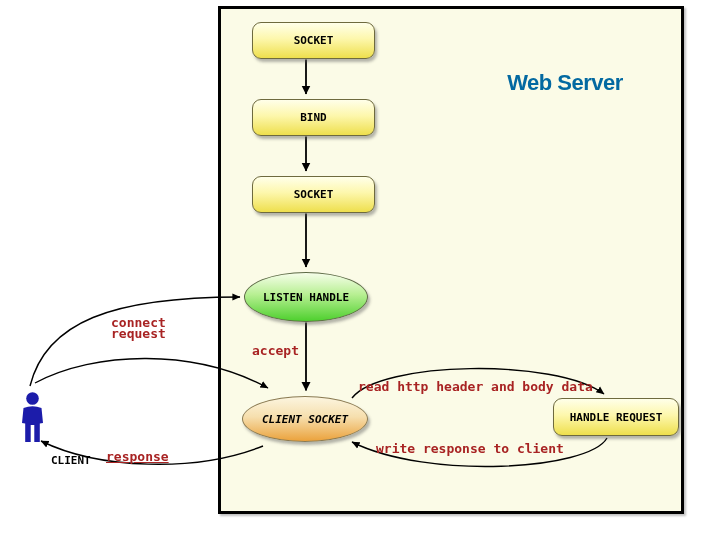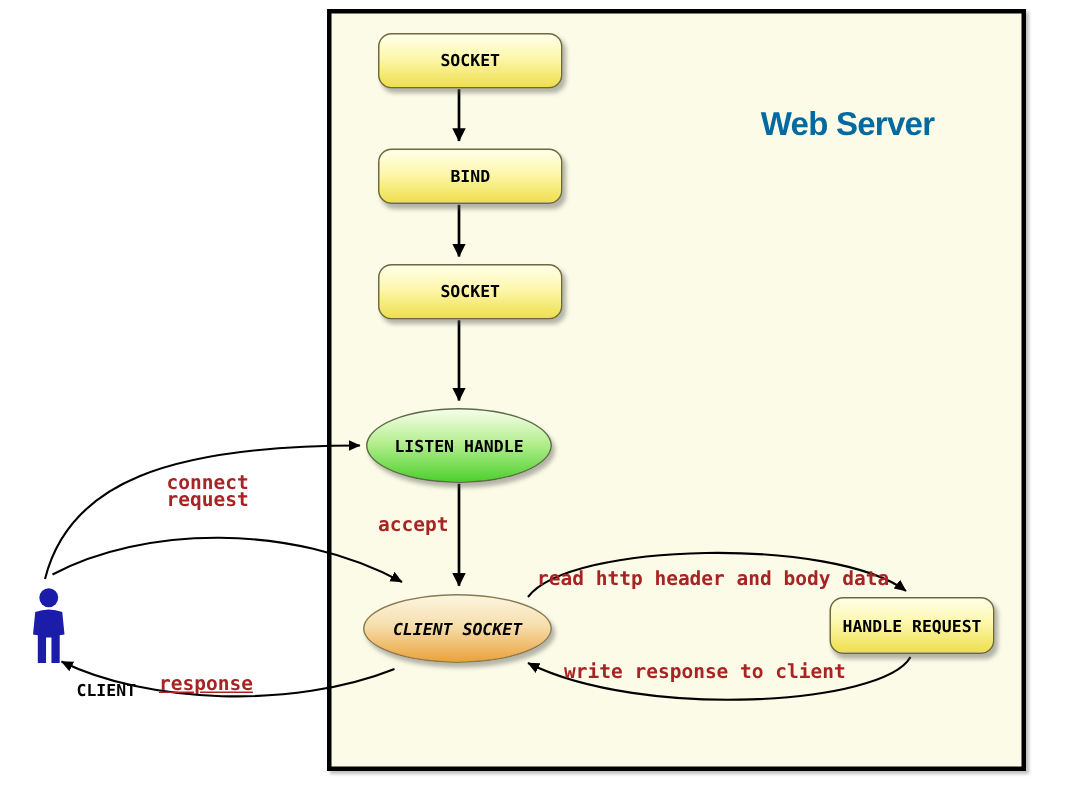--- a/index.html
+++ b/index.html
@@ -14,21 +14,21 @@
   .layer{position:absolute;left:0;top:0;width:724px;height:540px;pointer-events:none;}
   .node{position:absolute;width:123px;height:37px;box-sizing:border-box;
         border:1.5px solid #6e6a3e;border-radius:9px;
         background:linear-gradient(to bottom,#ffffe9 0%,#fdf7ac 45%,#eedf4d 100%);
         box-shadow:2px 3px 3px rgba(90,90,90,0.45);
         display:flex;align-items:center;justify-content:center;
         font-weight:bold;font-size:11px;color:#000;}
   #n-socket{left:252px;top:22px;}
   #n-bind{left:252px;top:99px;}
   #n-listen{left:252px;top:176px;}
-  #n-handle{left:553px;top:398px;width:110px;height:38px;}
+  #n-handle{left:553px;top:398px;width:126px;height:38px;}
   .ellipse{position:absolute;box-sizing:border-box;border:1.5px solid #5d6a46;
            border-radius:50%;display:flex;align-items:center;justify-content:center;
            font-weight:bold;font-size:11px;color:#000;
            box-shadow:2px 3px 3px rgba(90,90,90,0.45);}
   #e-listen{left:244px;top:272px;width:124px;height:50px;
             background:linear-gradient(to bottom,#f6feea 0%,#b7ef92 45%,#4ed02e 100%);}
   #e-client{left:242px;top:396px;width:126px;height:46px;border-color:#8a7a52;
             background:linear-gradient(to bottom,#fcf5df 0%,#f6dfae 45%,#eba23c 100%);font-style:italic;}
   .elabel{position:absolute;color:#a82323;font-weight:bold;font-size:13px;white-space:nowrap;}
   #l-connect{left:111px;top:277px;margin-top:38px;}

